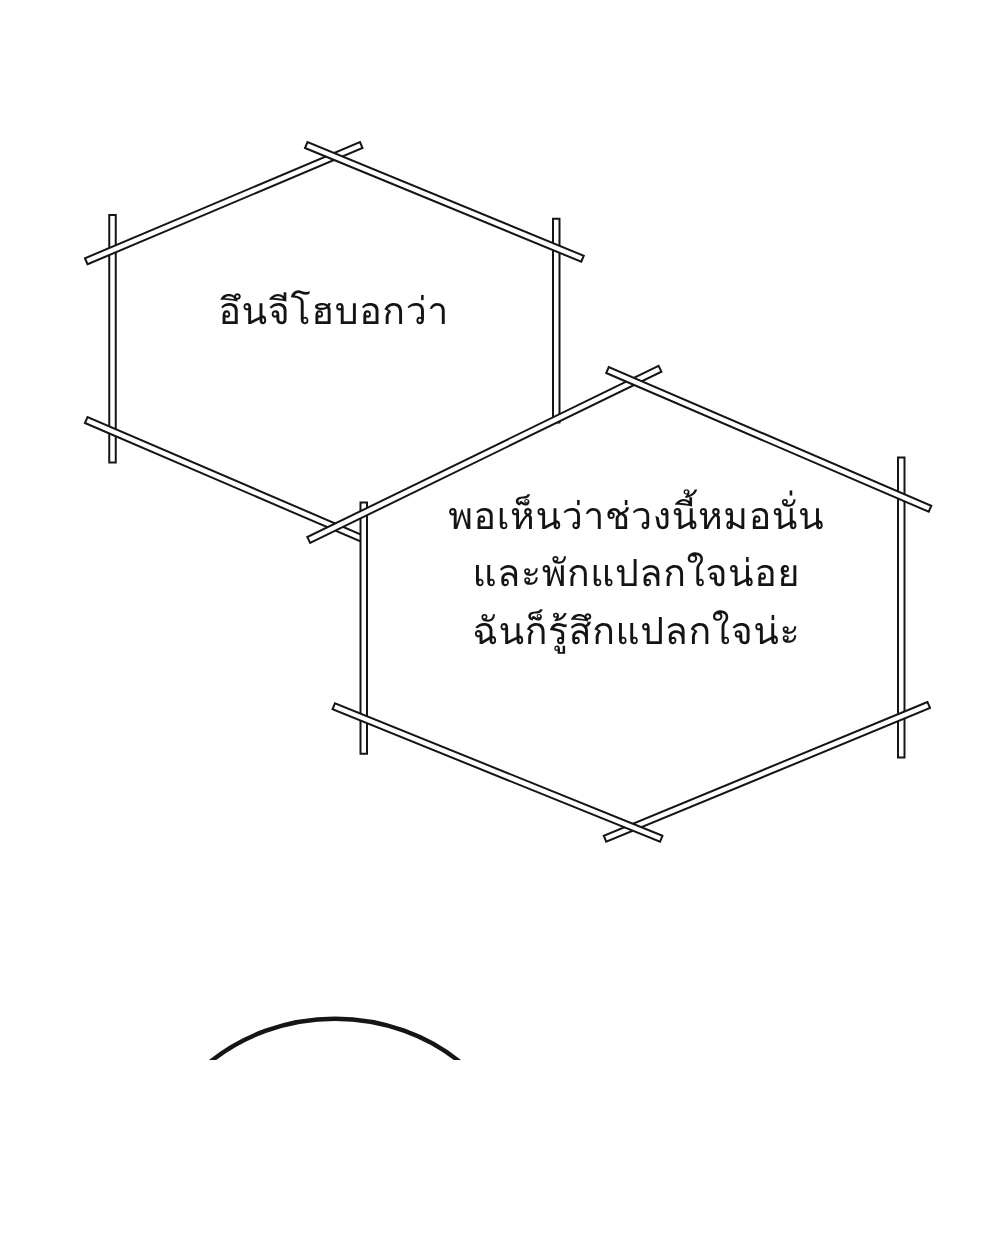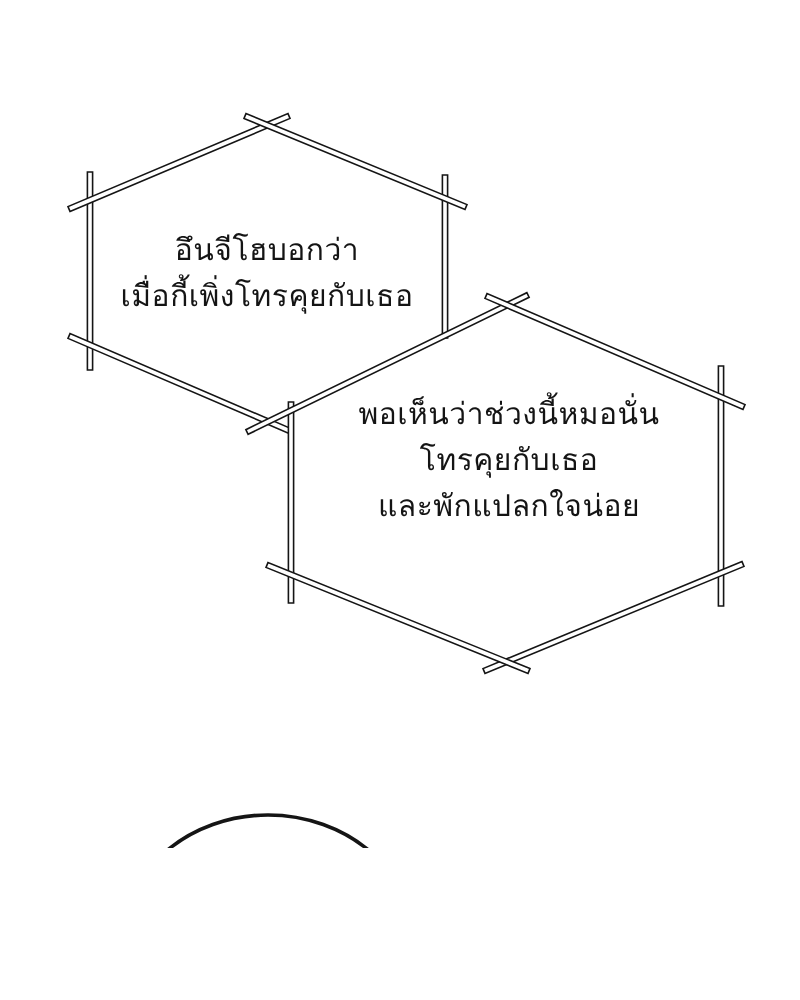--- a/index.html
+++ b/index.html
@@ -52,26 +52,25 @@
         <polygon points="484.97245911331163,298.3883382771676 742.9724591133116,409.3883382771676 745.0275408866884,404.6116617228324 487.02754088668837,293.6116617228324" fill="#ffffff" stroke="#151515" stroke-width="1.6"></polygon>
         <polygon points="742.007251300228,561.5969914650378 483.007251300228,668.5969914650378 484.992748699772,673.4030085349622 743.992748699772,566.4030085349622" fill="#ffffff" stroke="#151515" stroke-width="1.6"></polygon>
         <polygon points="529.9751247625067,668.5897859643703 267.97512476250665,562.5897859643703 266.02487523749335,567.4102140356297 528.0248752374933,673.4102140356297" fill="#ffffff" stroke="#151515" stroke-width="1.6"></polygon>
       </g>
     <ellipse id="oval-bubble" cx="268" cy="951" rx="150" ry="136" fill="#ffffff" stroke="#151515" stroke-width="3.6"></ellipse>
     <circle id="tail-dot" cx="328" cy="996" r="2.4" fill="#151515"></circle>
   </svg>
 
   <div class="bubble-text bubble-text-1">
     <div>อึนจีโฮบอกว่า</div>
-    <div>เมื่อกี้เพิ่งโทรคุยกับเธอ</div>
   </div>
 
   <div class="bubble-text bubble-text-2">
     <div>พอเห็นว่าช่วงนี้หมอนั่น</div>
-    <div>โทรคุยกับเธอ</div>
     <div>และพักแปลกใจน่อย</div>
+    <div>ฉันก็รู้สึกแปลกใจน่ะ</div>
   </div>
 
   <div class="bubble-text bubble-text-3">
     <div>อ๋อ</div>
   </div>
 
 </div>
 
 </body></html>

